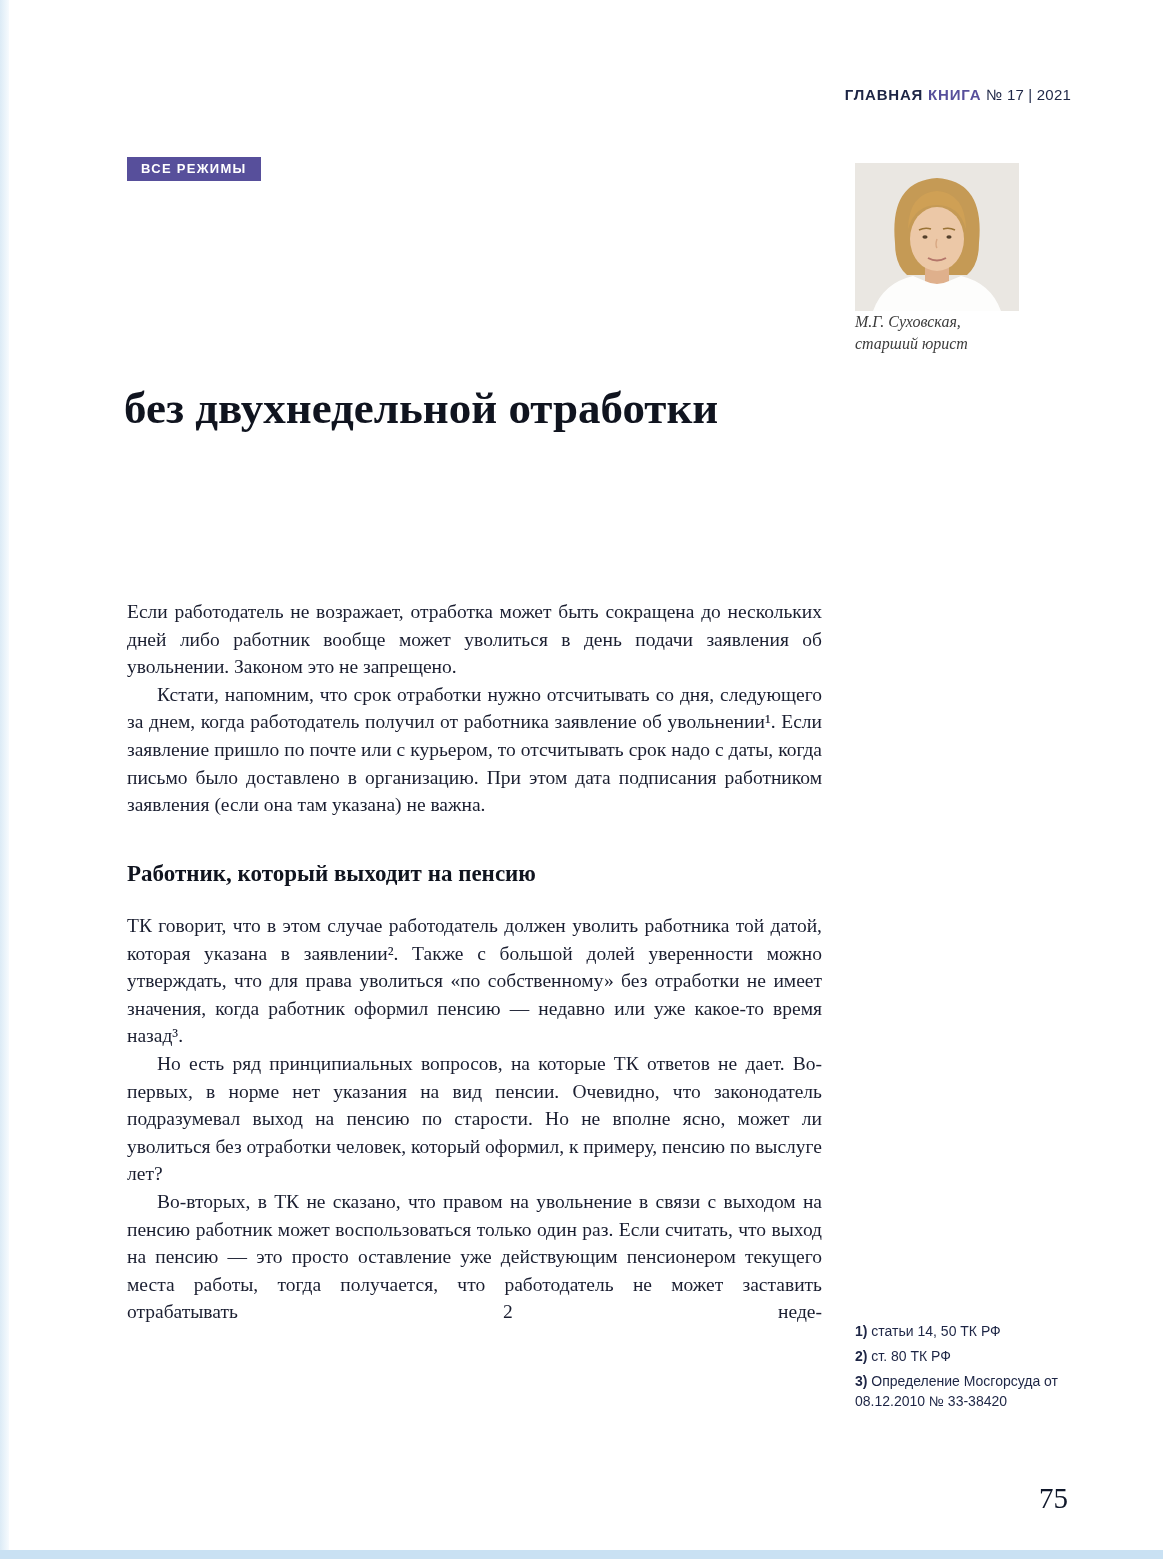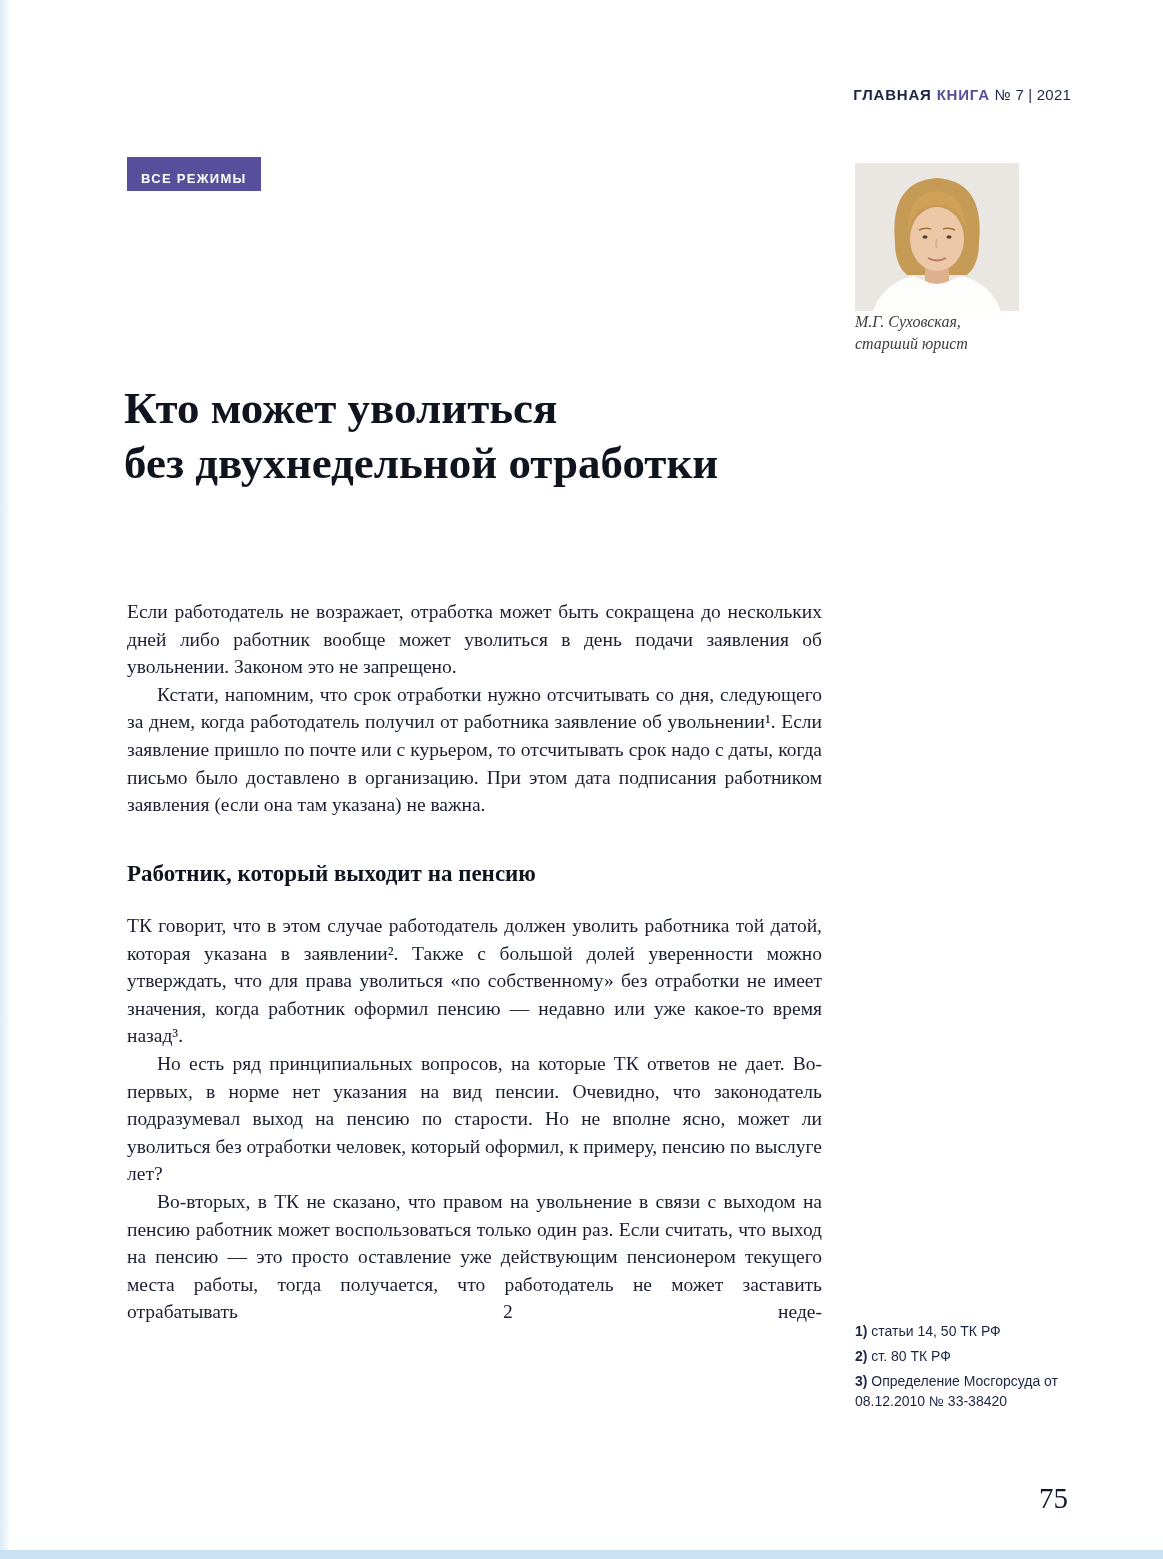--- a/index.html
+++ b/index.html
@@ -21,21 +21,21 @@
     font-family:"Liberation Sans", sans-serif; font-size:15px;
     letter-spacing:0.8px; color:#1d2545; white-space:nowrap;
   }
   .mh-bold { font-weight:700; }
   .mh-purple { font-weight:700; color:#574f9b; }
   .mh-issue { font-weight:400; letter-spacing:0.2px; }
   .badge {
     position:absolute; left:127px; top:157px;
     background:#574f9b; color:#ffffff;
     font-family:"Liberation Sans", sans-serif; font-weight:700;
-    font-size:13px; letter-spacing:1.3px; padding:14px 14px 5px;
+    font-size:13px; letter-spacing:1.3px; padding:4px 14px 5px;
     display:inline-block;
   }
   .lead {
     position:absolute; left:127px; top:192px; width:700px;
     font-family:"Liberation Sans", sans-serif; font-weight:700;
     font-size:21.5px; line-height:30px; color:#1d2545;
   }
   .author { position:absolute; left:855px; top:163px; width:164px; }
   .photo { width:164px; height:148px; display:block; }
   .photo svg { display:block; width:100%; height:100%; }
@@ -72,21 +72,21 @@
 </head>
 <body>
 
 <div class="page">
   <div class="edge-left"></div>
   <div class="edge-bottom"></div>
 
   <header class="masthead">
     <span class="mh-bold">ГЛАВНАЯ</span>
     <span class="mh-purple">КНИГА</span>
-    <span class="mh-issue">№ 7 | 2021</span>
+    <span class="mh-issue">№ 17 | 2021</span>
   </header>
 
   <div class="badge">ВСЕ РЕЖИМЫ</div>
 
 
   <figure class="author">
     <div class="photo">
       <svg viewBox="0 0 164 148" xmlns="http://www.w3.org/2000/svg" aria-hidden="true">
         <rect width="164" height="148" fill="#eae7e2"></rect>
         <path d="M40 80 Q34 18 82 15 Q130 18 124 80 Q124 102 112 112 L52 112 Q40 102 40 80 Z" fill="#c59a55"></path>
@@ -102,21 +102,20 @@
         <path d="M18 148 Q28 120 58 113 L70 118 Q82 124 94 118 L106 113 Q136 120 146 148 Z" fill="#fdfdfc"></path>
       </svg>
     </div>
     <figcaption class="caption">
       <div>М.Г. Суховская,</div>
       <div>старший юрист</div>
     </figcaption>
   </figure>
 
   <h1 class="title">
-    <span>Кто может уволиться</span>
     <span>без двухнедельной отработки</span>
   </h1>
 
   <article class="article">
     <p>Если работодатель не возражает, отработка может быть сокращена до нескольких дней либо работник вообще может уволиться в день подачи заявления об увольнении. Законом это не запрещено.</p>
     <p class="ind">Кстати, напомним, что срок отработки нужно отсчитывать со дня, следующего за днем, когда работодатель получил от работника заявление об увольнении¹. Если заявление пришло по почте или с курьером, то отсчитывать срок надо с даты, когда письмо было доставлено в организацию. При этом дата подписания работником заявления (если она там указана) не важна.</p>
 
     <h2 class="second">Работник, который выходит на пенсию</h2>
     <p>ТК говорит, что в этом случае работодатель должен уволить работника той датой, которая указана в заявлении². Также с большой долей уверенности можно утверждать, что для права уволиться «по собственному» без отработки не имеет значения, когда работник оформил пенсию — недавно или уже какое-то время назад³.</p>
     <p class="ind">Но есть ряд принципиальных вопросов, на которые ТК ответов не дает. Во-первых, в норме нет указания на вид пенсии. Очевидно, что законодатель подразумевал выход на пенсию по старости. Но не вполне ясно, может ли уволиться без отработки человек, который оформил, к примеру, пенсию по выслуге лет?</p>

